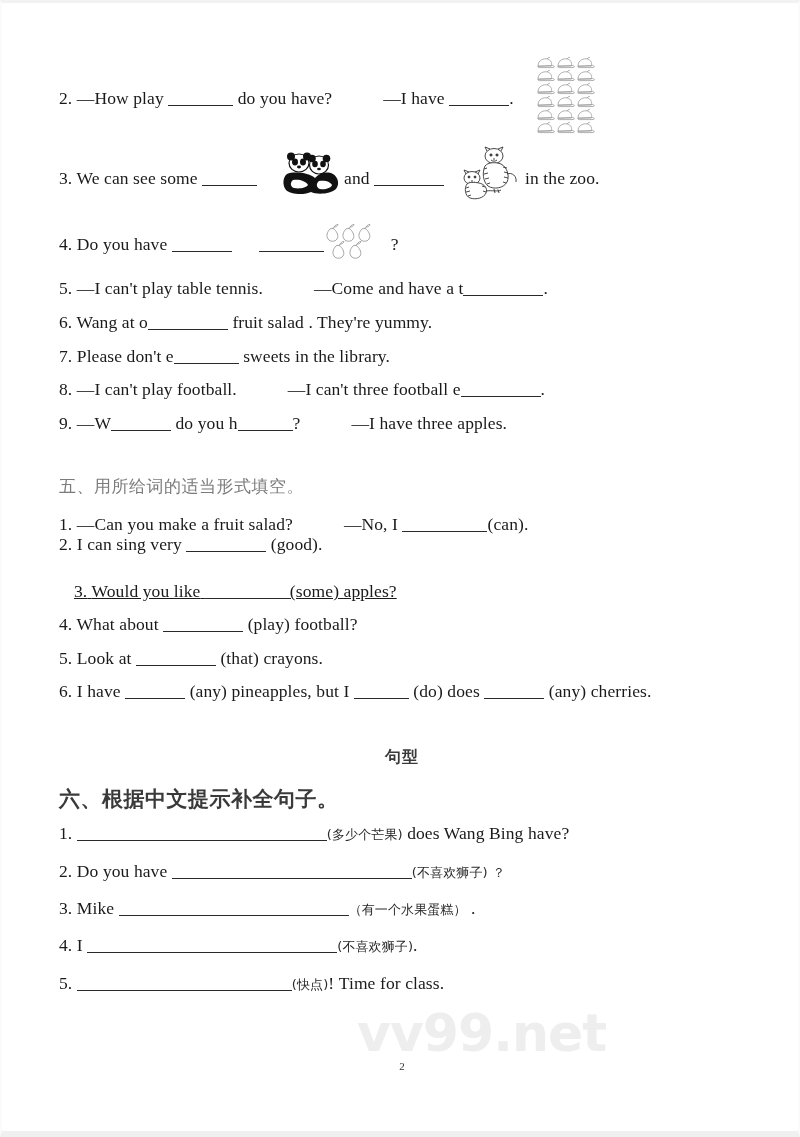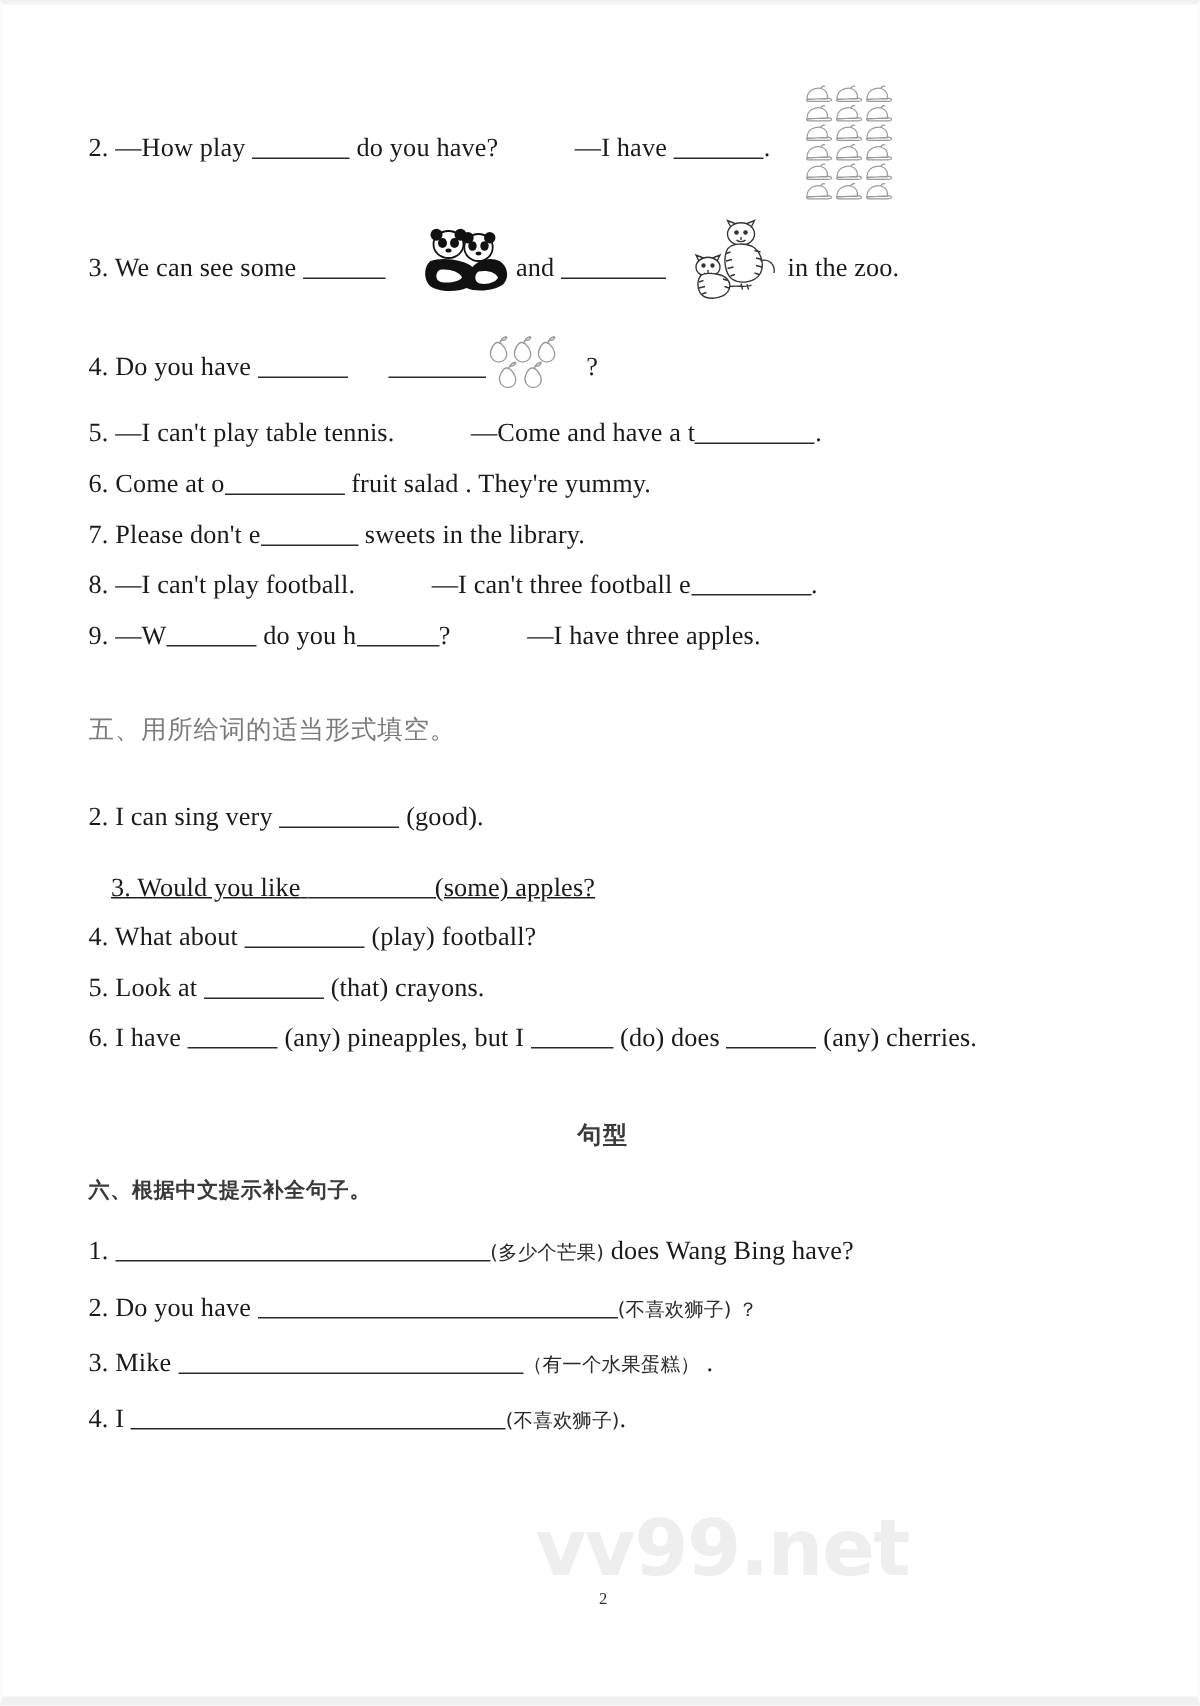--- a/index.html
+++ b/index.html
@@ -76,21 +76,21 @@
     font-family: "DejaVu Sans", "Liberation Sans", sans-serif;
     font-size: 17px;
     color: #7b7b7b;
     letter-spacing: 0.5px;
     white-space: nowrap;
   }
   .cn-head-bold {
     position: absolute;
     font-family: "DejaVu Sans", "Liberation Sans", sans-serif;
     font-weight: bold;
-    font-size: 14px;
+    font-size: 21px;
     color: #3a3a3a;
     letter-spacing: 0.5px;
     white-space: nowrap;
   }
   .center-head {
     position: absolute;
     width: 800px;
     text-align: center;
     font-family: "DejaVu Sans", "Liberation Sans", sans-serif;
     font-weight: bold;
@@ -303,21 +303,21 @@
 
     <div class="line" style="left:57px; top:275px;">
       <span>5.</span>
       <span>—I can't play table tennis.</span>
       <span class="gap"></span>
       <span>—Come and have a t</span><span class="blank b80"></span><span>.</span>
     </div>
 
     <div class="line" style="left:57px; top:309px;">
       <span>6.</span>
-      <span>Come at o</span><span class="blank b80"></span>
+      <span>Wang at o</span><span class="blank b80"></span>
       <span>fruit salad . They're yummy.</span>
     </div>
 
     <div class="line" style="left:57px; top:343px;">
       <span>7.</span>
       <span>Please don't e</span><span class="blank b65"></span>
       <span>sweets in the library.</span>
     </div>
 
     <div class="line" style="left:57px; top:376px;">
@@ -330,20 +330,27 @@
     <div class="line" style="left:57px; top:410px;">
       <span>9.</span>
       <span>—W</span><span class="blank b60"></span>
       <span>do you h</span><span class="blank b55"></span><span>?</span>
       <span class="gap"></span>
       <span>—I have three apples.</span>
     </div>
 
     <div class="cn-head-grey" style="left:57px; top:472px;">五、用所给词的适当形式填空。</div>
 
+    <div class="line" style="left:57px; top:511px;">
+      <span>1.</span>
+      <span>—Can you make a fruit salad?</span>
+      <span class="gap"></span>
+      <span>—No, I</span>
+      <span class="blank b85"></span><span>(can).</span>
+    </div>
 
     <div class="line" style="left:57px; top:531px;">
       <span>2.</span>
       <span>I can sing very</span>
       <span class="blank b80"></span>
       <span>(good).</span>
     </div>
 
     <div class="line" style="left:72px; top:578px;text-decoration:underline;">
       <span>3.</span>
@@ -399,17 +406,21 @@
       <span class="blank b230"></span><span class="cn-hint">（有一个水果蛋糕）</span>
       <span>.</span>
     </div>
 
     <div class="line" style="left:57px; top:932px;">
       <span>4.</span>
       <span>I</span>
       <span class="blank b250"></span><span class="cn-hint">(不喜欢狮子)</span><span>.</span>
     </div>
 
+    <div class="line" style="left:57px; top:970px;">
+      <span>5.</span>
+      <span class="blank b215"></span><span class="cn-hint">(快点)</span><span>! Time for class.</span>
+    </div>
 
     <div class="page-num">2</div>
 
   </div>
 </div>
 
 </body></html>

